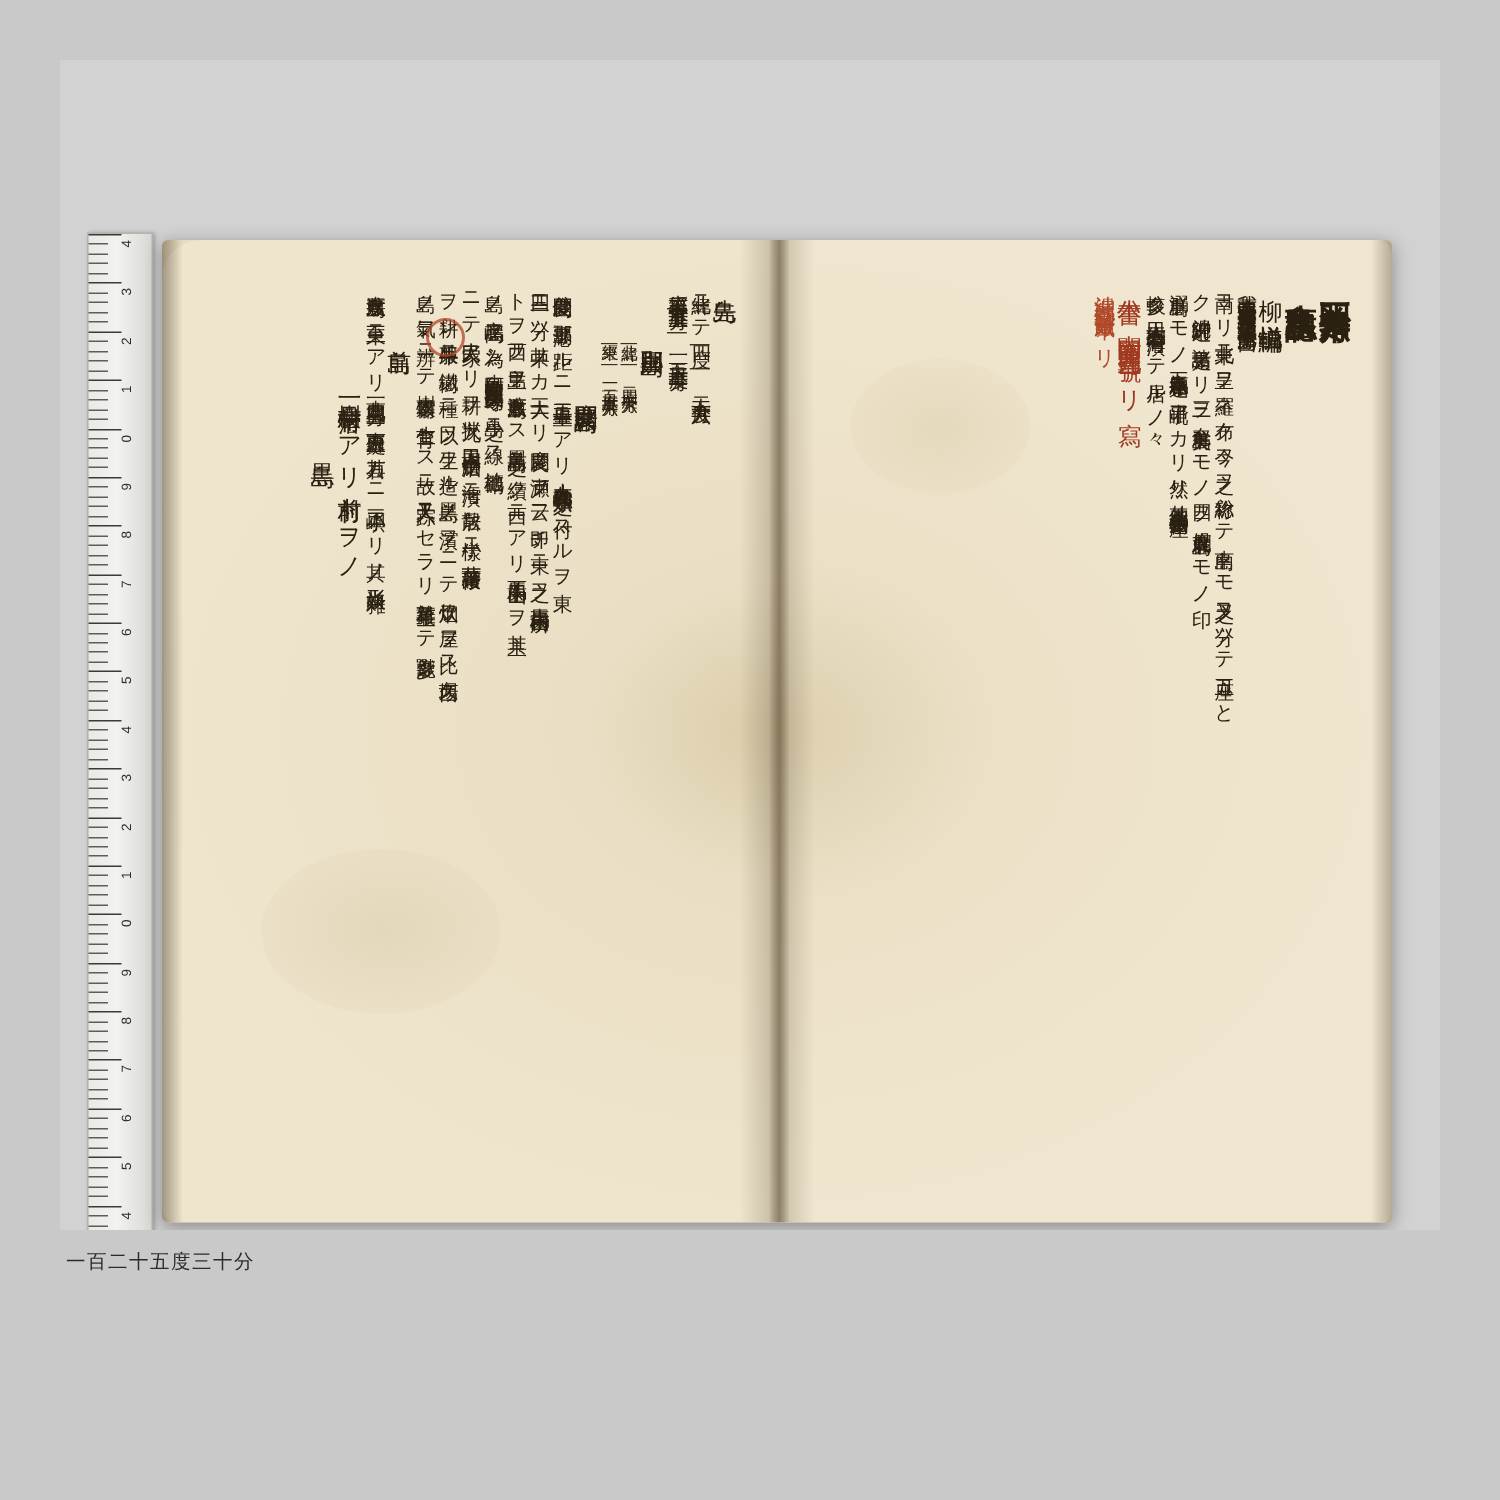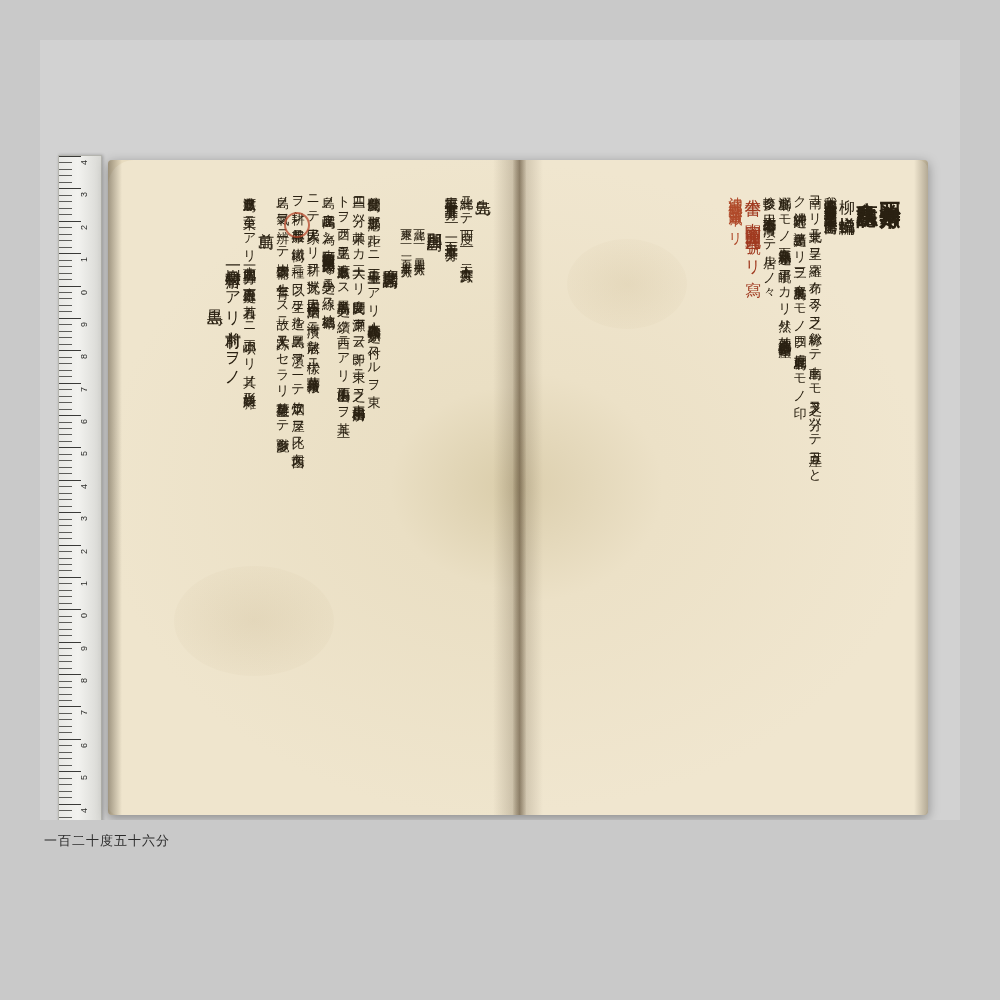--- a/index.html
+++ b/index.html
@@ -354,14 +354,14 @@
       </div>
 
       <div class="spine-shadow"></div>
       <div class="gutter"></div>
 
       <div class="stain" style="left:56%; top:12%; width:120px; height:90px; background:radial-gradient(ellipse,rgba(150,120,60,0.10),rgba(150,120,60,0));"></div>
       <div class="stain" style="left:8%; top:62%; width:160px; height:110px; background:radial-gradient(ellipse,rgba(140,110,55,0.10),rgba(140,110,55,0));"></div>
     </div>
   </div>
 
-  <div class="caption">一百二十度五十六分</div>
+  <div class="caption">一百二十五度三十分</div>
 </div>
 
 </body></html>

